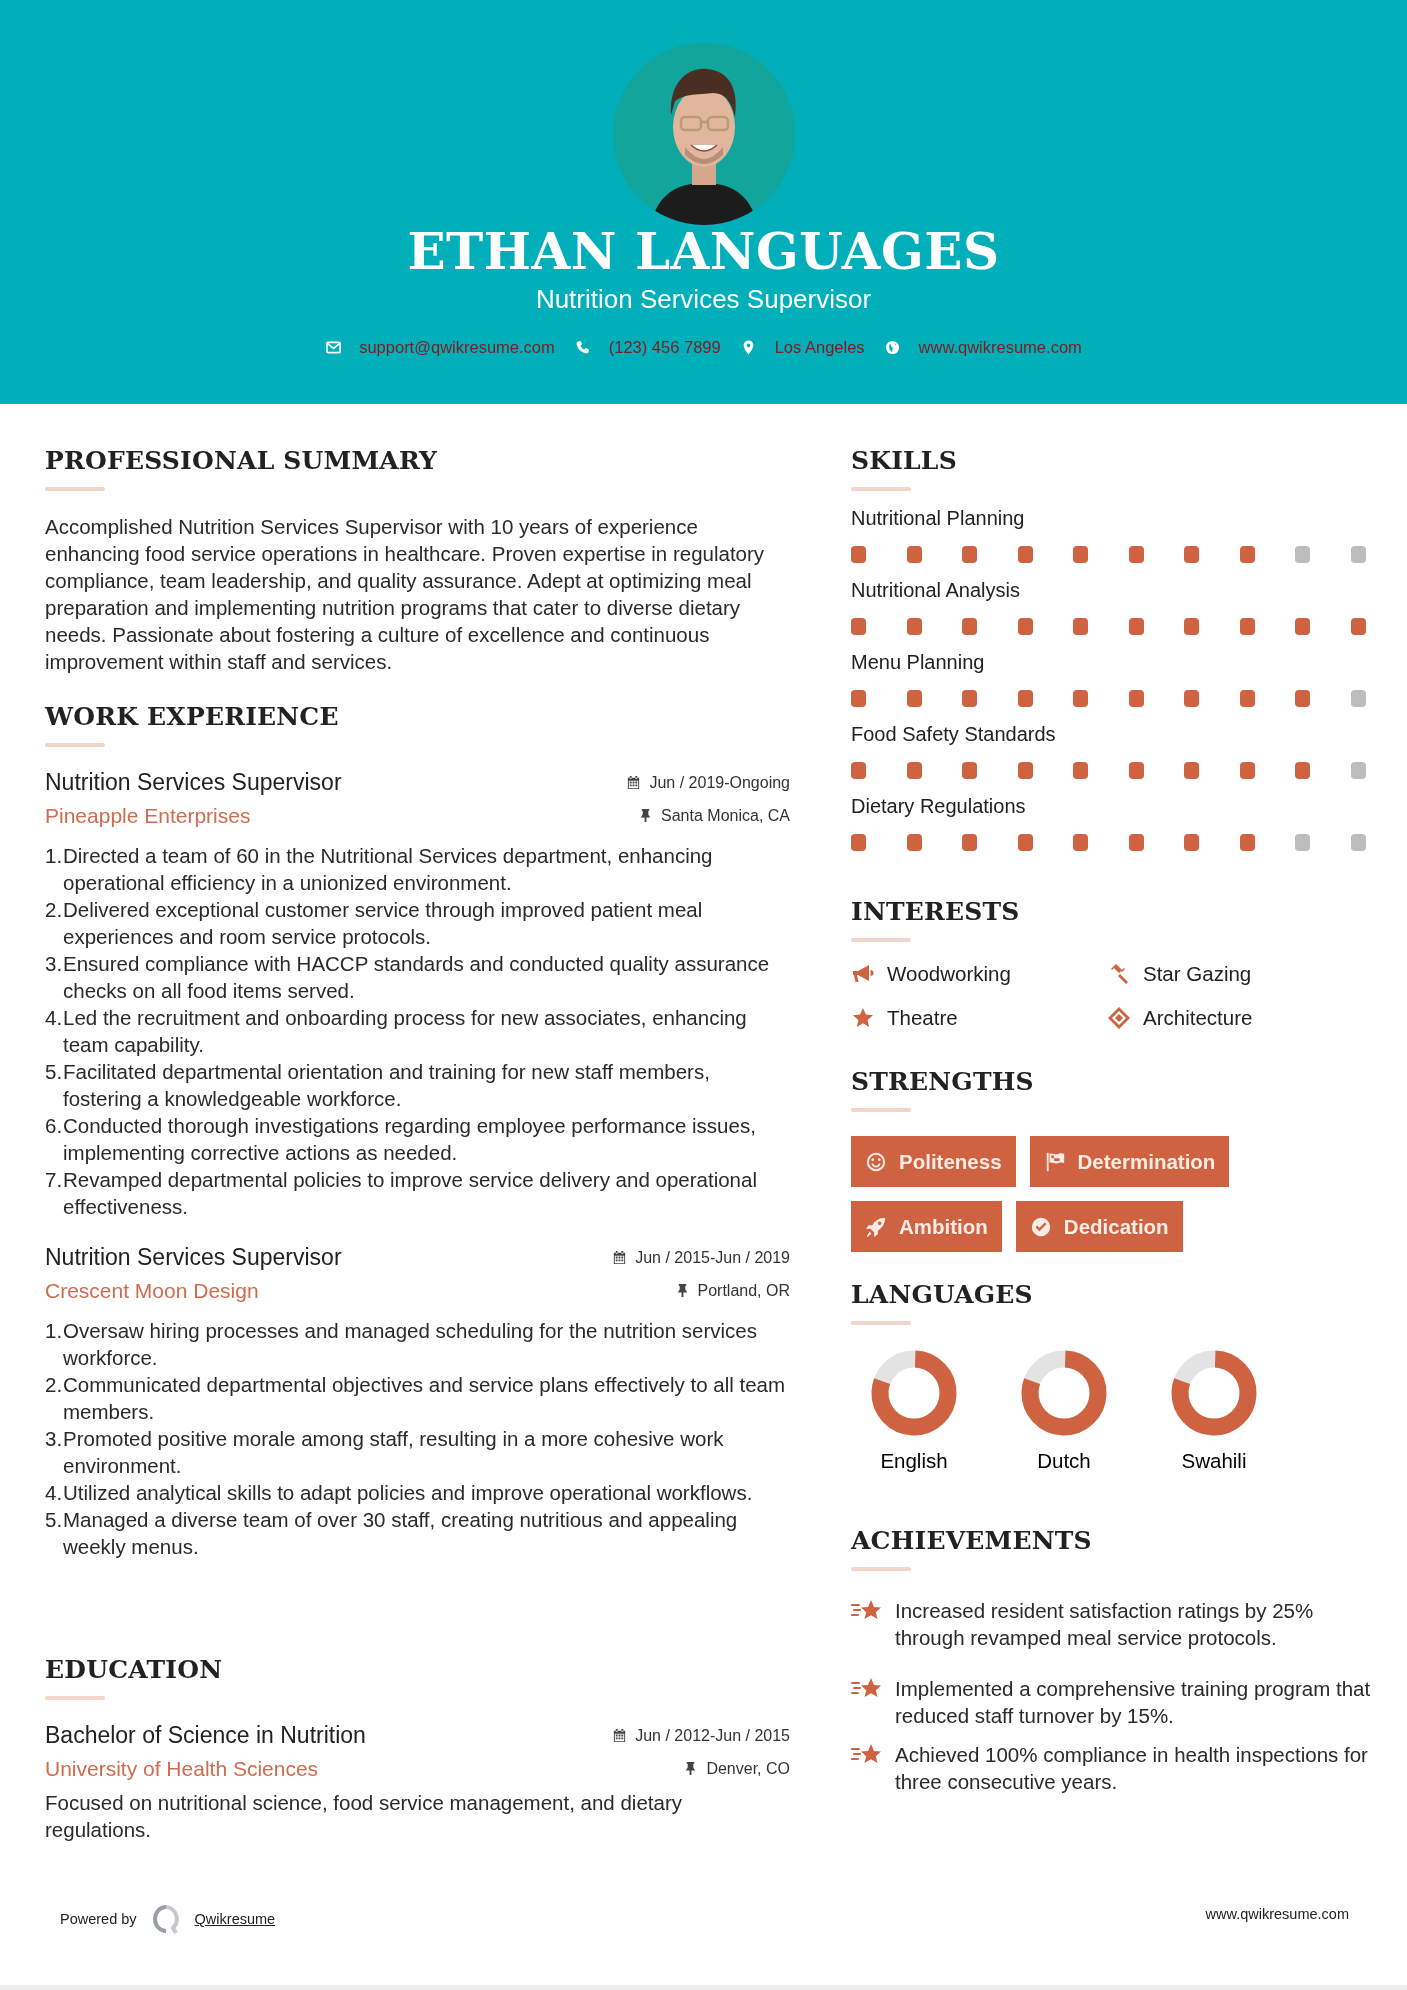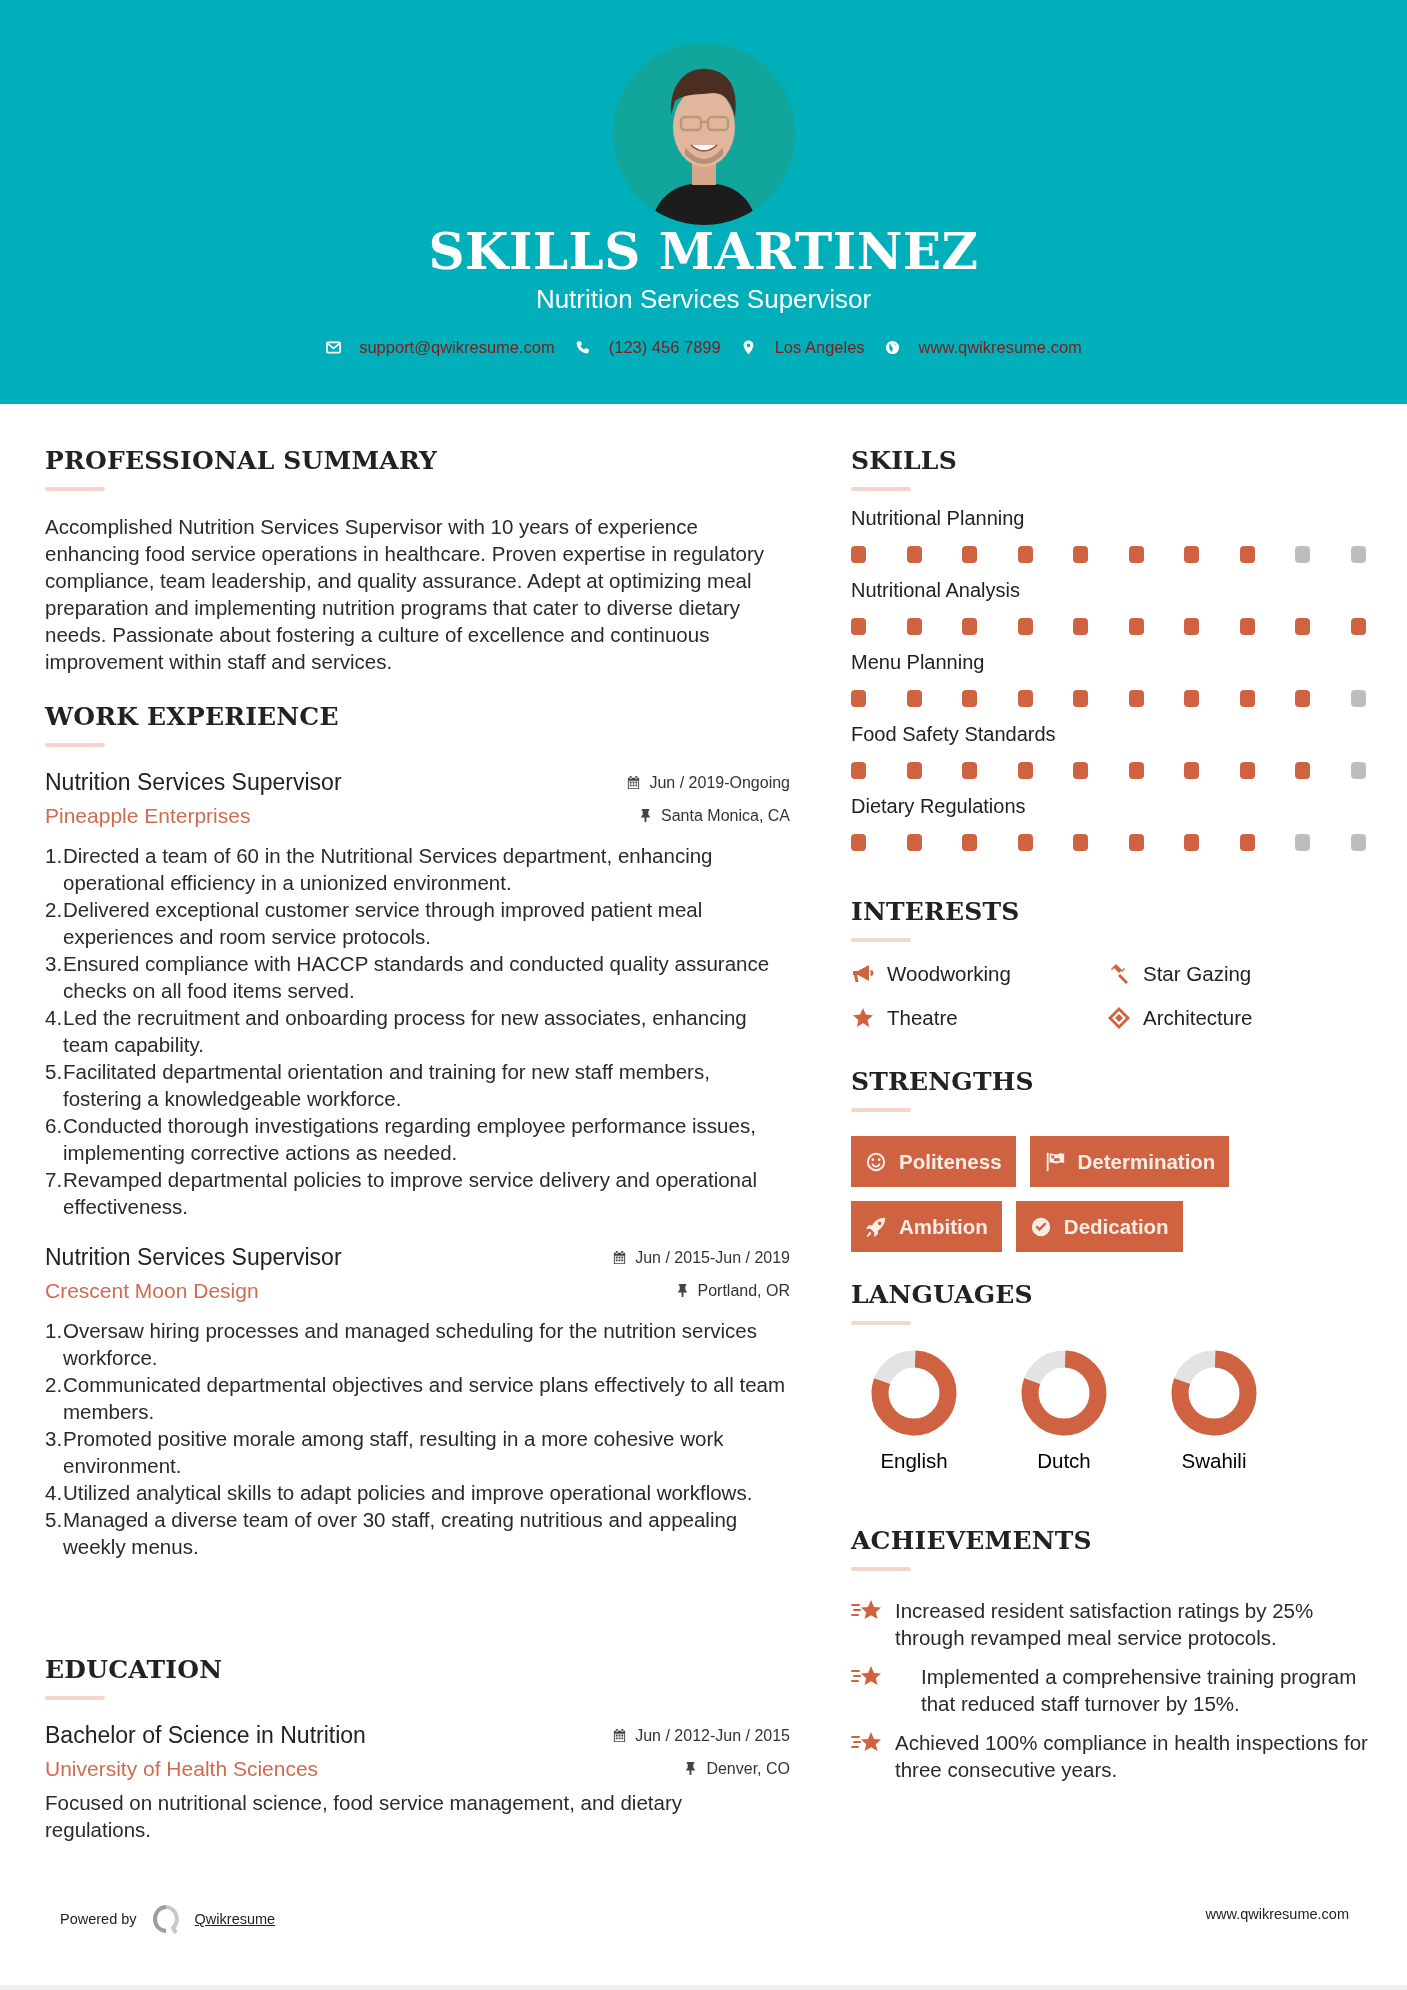--- a/index.html
+++ b/index.html
@@ -83,21 +83,21 @@
       <rect x="79" y="112" width="24" height="30" fill="#d7a78d"></rect>
       <ellipse cx="91" cy="84" rx="31" ry="40" fill="#e2b69c"></ellipse>
       <path d="M58 72 C56 38 76 24 94 26 C114 28 126 42 122 74 C118 58 112 50 100 50 C86 52 72 50 62 58 Z" fill="#4a2e22"></path>
       <rect x="68" y="74" width="20" height="13" rx="4" fill="none" stroke="#b89b75" stroke-width="2.5"></rect>
       <rect x="95" y="74" width="20" height="13" rx="4" fill="none" stroke="#b89b75" stroke-width="2.5"></rect>
       <line x1="88" y1="79" x2="95" y2="79" stroke="#b89b75" stroke-width="2.5"></line>
       <path d="M78 102 Q91 114 104 102" fill="#fff" stroke="#8a4b3a" stroke-width="1.5"></path>
       <path d="M72 104 Q91 128 110 104 L110 112 Q91 130 72 112 Z" fill="#6b4a3a" opacity="0.35"></path>
     </svg>
   </div>
-  <div class="name">SKILLS MARTINEZ</div>
+  <div class="name">ETHAN LANGUAGES</div>
   <div class="title">Nutrition Services Supervisor</div>
   <div class="contacts">
     <div class="contact-item">
       <span class="ic">
         <svg viewBox="0 0 16 16">
             <rect x="1" y="2.5" width="14" height="11" rx="1"></rect>
             <path d="M1.5 3.5 L8 9 L14.5 3.5"></path>
           </svg>
       </span>
       <span>support@qwikresume.com</span>
@@ -436,21 +436,21 @@
 <div class="right" style="top:1526px;">
   <div class="h2">ACHIEVEMENTS</div>
   <div class="underline"></div>
   <div class="ach" style="margin-top:26px;">
     <svg viewBox="0 0 34 30">
         <path d="M20 3 L23 10 L30 10.5 L24.8 15.2 L26.5 22 L20 18.3 L13.5 22 L15.2 15.2 L10 10.5 L17 10 Z" fill="#CF6341"></path>
         <path d="M1 8 H8 M3 13 H9 M1 18 H7" stroke="#CF6341" stroke-width="2" stroke-linecap="round"></path>
       </svg>
     <div class="ach-text">Increased resident satisfaction ratings by 25% through revamped meal service protocols.</div>
   </div>
-  <div class="ach" style="margin-top:12px;gap:26px;">
+  <div class="ach" style="margin-top:24px;">
     <svg viewBox="0 0 34 30">
         <path d="M20 3 L23 10 L30 10.5 L24.8 15.2 L26.5 22 L20 18.3 L13.5 22 L15.2 15.2 L10 10.5 L17 10 Z" fill="#CF6341"></path>
         <path d="M1 8 H8 M3 13 H9 M1 18 H7" stroke="#CF6341" stroke-width="2" stroke-linecap="round"></path>
       </svg>
     <div class="ach-text">Implemented a comprehensive training program that reduced staff turnover by 15%.</div>
   </div>
   <div class="ach" style="margin-top:12px;">
     <svg viewBox="0 0 34 30">
         <path d="M20 3 L23 10 L30 10.5 L24.8 15.2 L26.5 22 L20 18.3 L13.5 22 L15.2 15.2 L10 10.5 L17 10 Z" fill="#CF6341"></path>
         <path d="M1 8 H8 M3 13 H9 M1 18 H7" stroke="#CF6341" stroke-width="2" stroke-linecap="round"></path>

